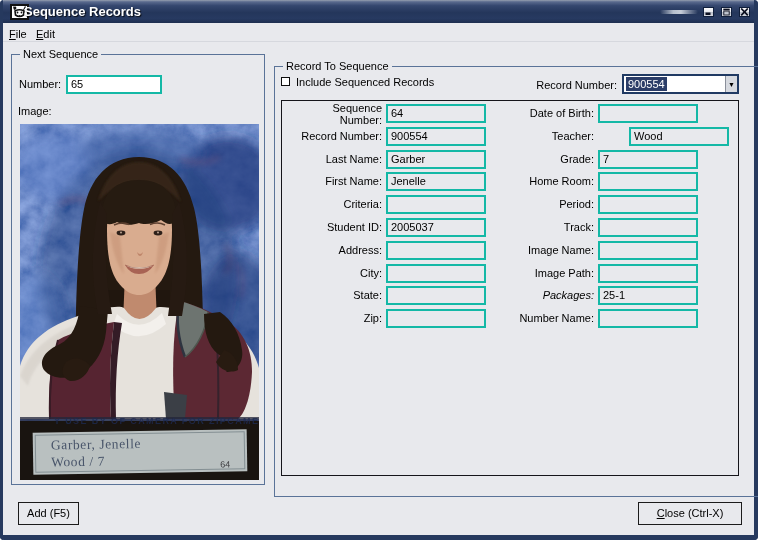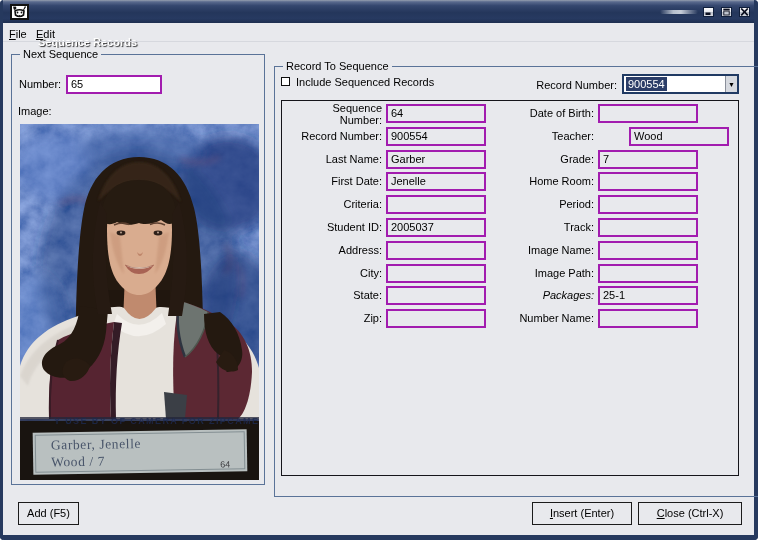--- a/index.html
+++ b/index.html
@@ -9,32 +9,32 @@
        border-radius:4px;overflow:hidden;}
   .abs{position:absolute;}
   
   #bL{left:0;top:0;width:3px;height:540px;background:#26395e;}
   #bR{right:0;top:0;width:4px;height:540px;background:#26395e;}
   #bB{left:0;bottom:0;width:758px;height:5px;background:#26395e;}
   
   #title{left:0;top:0;width:758px;height:23px;
     background:linear-gradient(#97a0b0 0%,#5a6a8e 8%,#34466e 25%,#24365b 55%,#273a61 80%,#1d2e50 100%);}
   #ticon{left:10px;top:4px;width:19px;height:16px;background:#fff;border:2px solid #111;}
-  #ttext{left:38px;top:4px;font-size:11px;font-weight:bold;color:#fff;text-shadow:1px 1px 1px rgba(0,0,0,.8);margin-top:32px;}
+  #ttext{left:24px;top:4px;font-size:13px;font-weight:bold;color:#fff;text-shadow:1px 1px 1px rgba(0,0,0,.8);}
   #streak{left:660px;top:10px;width:38px;height:4px;border-radius:3px;
     background:linear-gradient(90deg,rgba(170,180,195,0),#b6bfcd 35%,#c6cdd8 55%,rgba(170,180,195,0));}
   .wbtn{top:7px;width:11px;height:10px;border:1px solid #101f3c;
     background:linear-gradient(#fdfdfe 0%,#e8eaee 45%,#b9bfca 55%,#d6dae1 100%);}
   
   .menuitem{top:28px;color:#000;}
   
   .group{border:1px solid #5a7398;}
   .glabel{position:absolute;top:-7px;background:#e8e9ed;padding:0 3px;white-space:nowrap;}
   
-  .fld{position:absolute;border:2px solid #a21caf;background:#e8e9ed;height:19px;line-height:15px;padding-left:3px;overflow:hidden;}
+  .fld{position:absolute;border:2px solid #14b8a6;background:#e8e9ed;height:19px;line-height:15px;padding-left:3px;overflow:hidden;}
   .lab{position:absolute;text-align:right;white-space:nowrap;}
   
   .btn{position:absolute;top:502px;height:23px;border:1px solid #1b1b1b;background:#e8e9ed;
        text-align:center;line-height:21px;}
   u{text-decoration:underline;}
 </style>
 </head>
 <body>
 <div id="win">
 
@@ -224,21 +224,21 @@
     <div class="lab" style="left:494px;top:107px;width:100px;">Date of Birth:</div>
     <div class="fld" style="left:598px;top:104px;width:100px;"></div>
     <div class="lab" style="left:282px;top:129.8px;width:100px;">Record Number:</div>
     <div class="fld" style="left:386px;top:126.8px;width:100px;">900554</div>
     <div class="lab" style="left:494px;top:129.8px;width:100px;">Teacher:</div>
     <div class="fld" style="left:629px;top:126.8px;width:100px;">Wood</div>
     <div class="lab" style="left:282px;top:152.6px;width:100px;">Last Name:</div>
     <div class="fld" style="left:386px;top:149.6px;width:100px;">Garber</div>
     <div class="lab" style="left:494px;top:152.6px;width:100px;">Grade:</div>
     <div class="fld" style="left:598px;top:149.6px;width:100px;">7</div>
-    <div class="lab" style="left:282px;top:175.4px;width:100px;">First Date:</div>
+    <div class="lab" style="left:282px;top:175.4px;width:100px;">First Name:</div>
     <div class="fld" style="left:386px;top:172.4px;width:100px;">Jenelle</div>
     <div class="lab" style="left:494px;top:175.4px;width:100px;">Home Room:</div>
     <div class="fld" style="left:598px;top:172.4px;width:100px;"></div>
     <div class="lab" style="left:282px;top:198.2px;width:100px;">Criteria:</div>
     <div class="fld" style="left:386px;top:195.2px;width:100px;"></div>
     <div class="lab" style="left:494px;top:198.2px;width:100px;">Period:</div>
     <div class="fld" style="left:598px;top:195.2px;width:100px;"></div>
     <div class="lab" style="left:282px;top:221px;width:100px;">Student ID:</div>
     <div class="fld" style="left:386px;top:218px;width:100px;">2005037</div>
     <div class="lab" style="left:494px;top:221px;width:100px;">Track:</div>
@@ -255,15 +255,14 @@
     <div class="fld" style="left:386px;top:286.4px;width:100px;"></div>
     <div class="lab" style="left:494px;top:289.4px;width:100px;font-style:italic;">Packages:</div>
     <div class="fld" style="left:598px;top:286.4px;width:100px;">25-1</div>
     <div class="lab" style="left:282px;top:312.2px;width:100px;">Zip:</div>
     <div class="fld" style="left:386px;top:309.2px;width:100px;"></div>
     <div class="lab" style="left:494px;top:312.2px;width:100px;">Number Name:</div>
     <div class="fld" style="left:598px;top:309.2px;width:100px;"></div>
   </div>
 
   <div class="btn" style="left:18px;width:61px;">Add (F5)</div>
-  <div class="btn" style="left:532px;width:100px;"><u>I</u>nsert (Enter)</div>
   <div class="btn" style="left:638px;width:104px;"><u>C</u>lose (Ctrl-X)</div>
 </div>
 
 </body></html>

